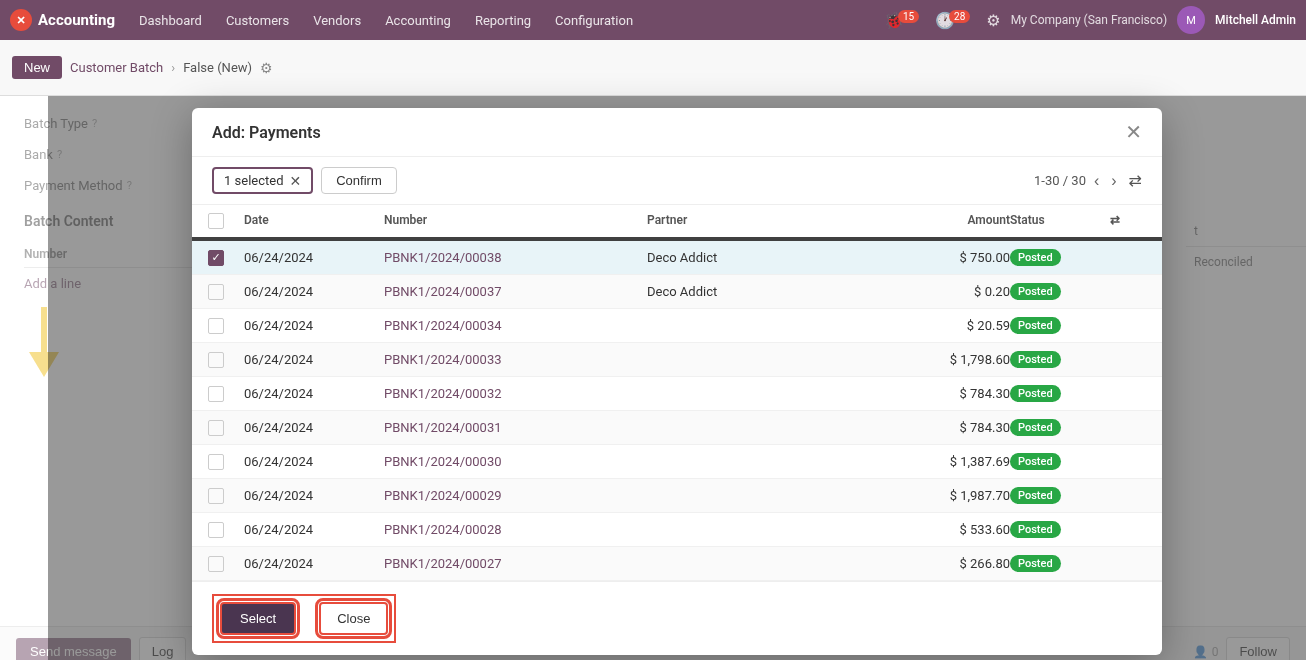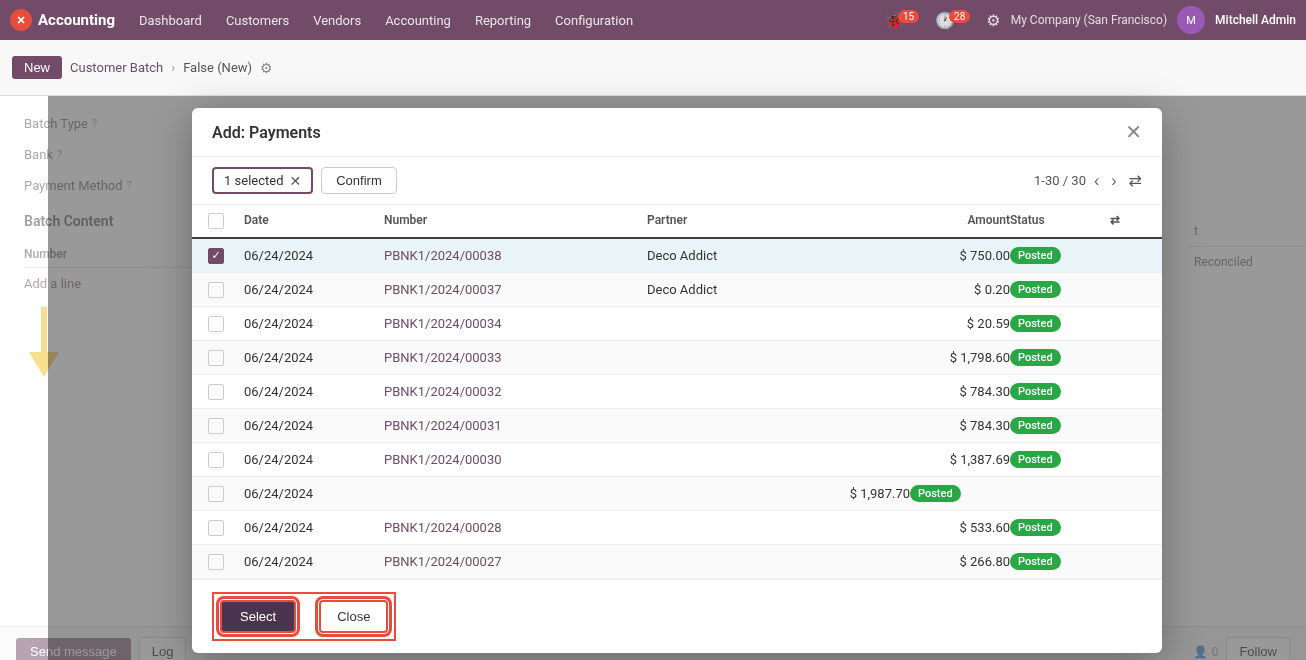--- a/index.html
+++ b/index.html
@@ -191,21 +191,21 @@
       padding: 2px 4px;
     }
     .filter-icon { font-size: 16px; color: #555; cursor: pointer; }
 
     
     .modal-table { flex: 1; overflow-y: auto; }
     .table-head {
       display: grid;
       grid-template-columns: 36px 140px 1fr 1fr 100px 100px 36px;
       padding: 8px 16px;
-      border-bottom: 2px solid #404040;
+      border-bottom: 4px solid #404040;
       font-size: 12px;
       font-weight: 600;
       color: #555;
       position: sticky;
       top: 0;
       background: white;
     }
     .table-row {
       display: grid;
       grid-template-columns: 36px 140px 1fr 1fr 100px 100px 36px;
@@ -471,20 +471,21 @@
       <div></div>
       <div class="amount-cell">$ 1,387.69</div>
       <div><span class="status-badge">Posted</span></div>
       <div></div>
     </div>
           <div class="table-row alt">
       <div>
         <div class="checkbox "></div>
       </div>
       <div class="date-cell">06/24/2024</div>
+      <div class="number-cell">PBNK1/2024/00029</div>
       <div></div>
       <div class="amount-cell">$ 1,987.70</div>
       <div><span class="status-badge">Posted</span></div>
       <div></div>
     </div>
           <div class="table-row">
       <div>
         <div class="checkbox "></div>
       </div>
       <div class="date-cell">06/24/2024</div>

